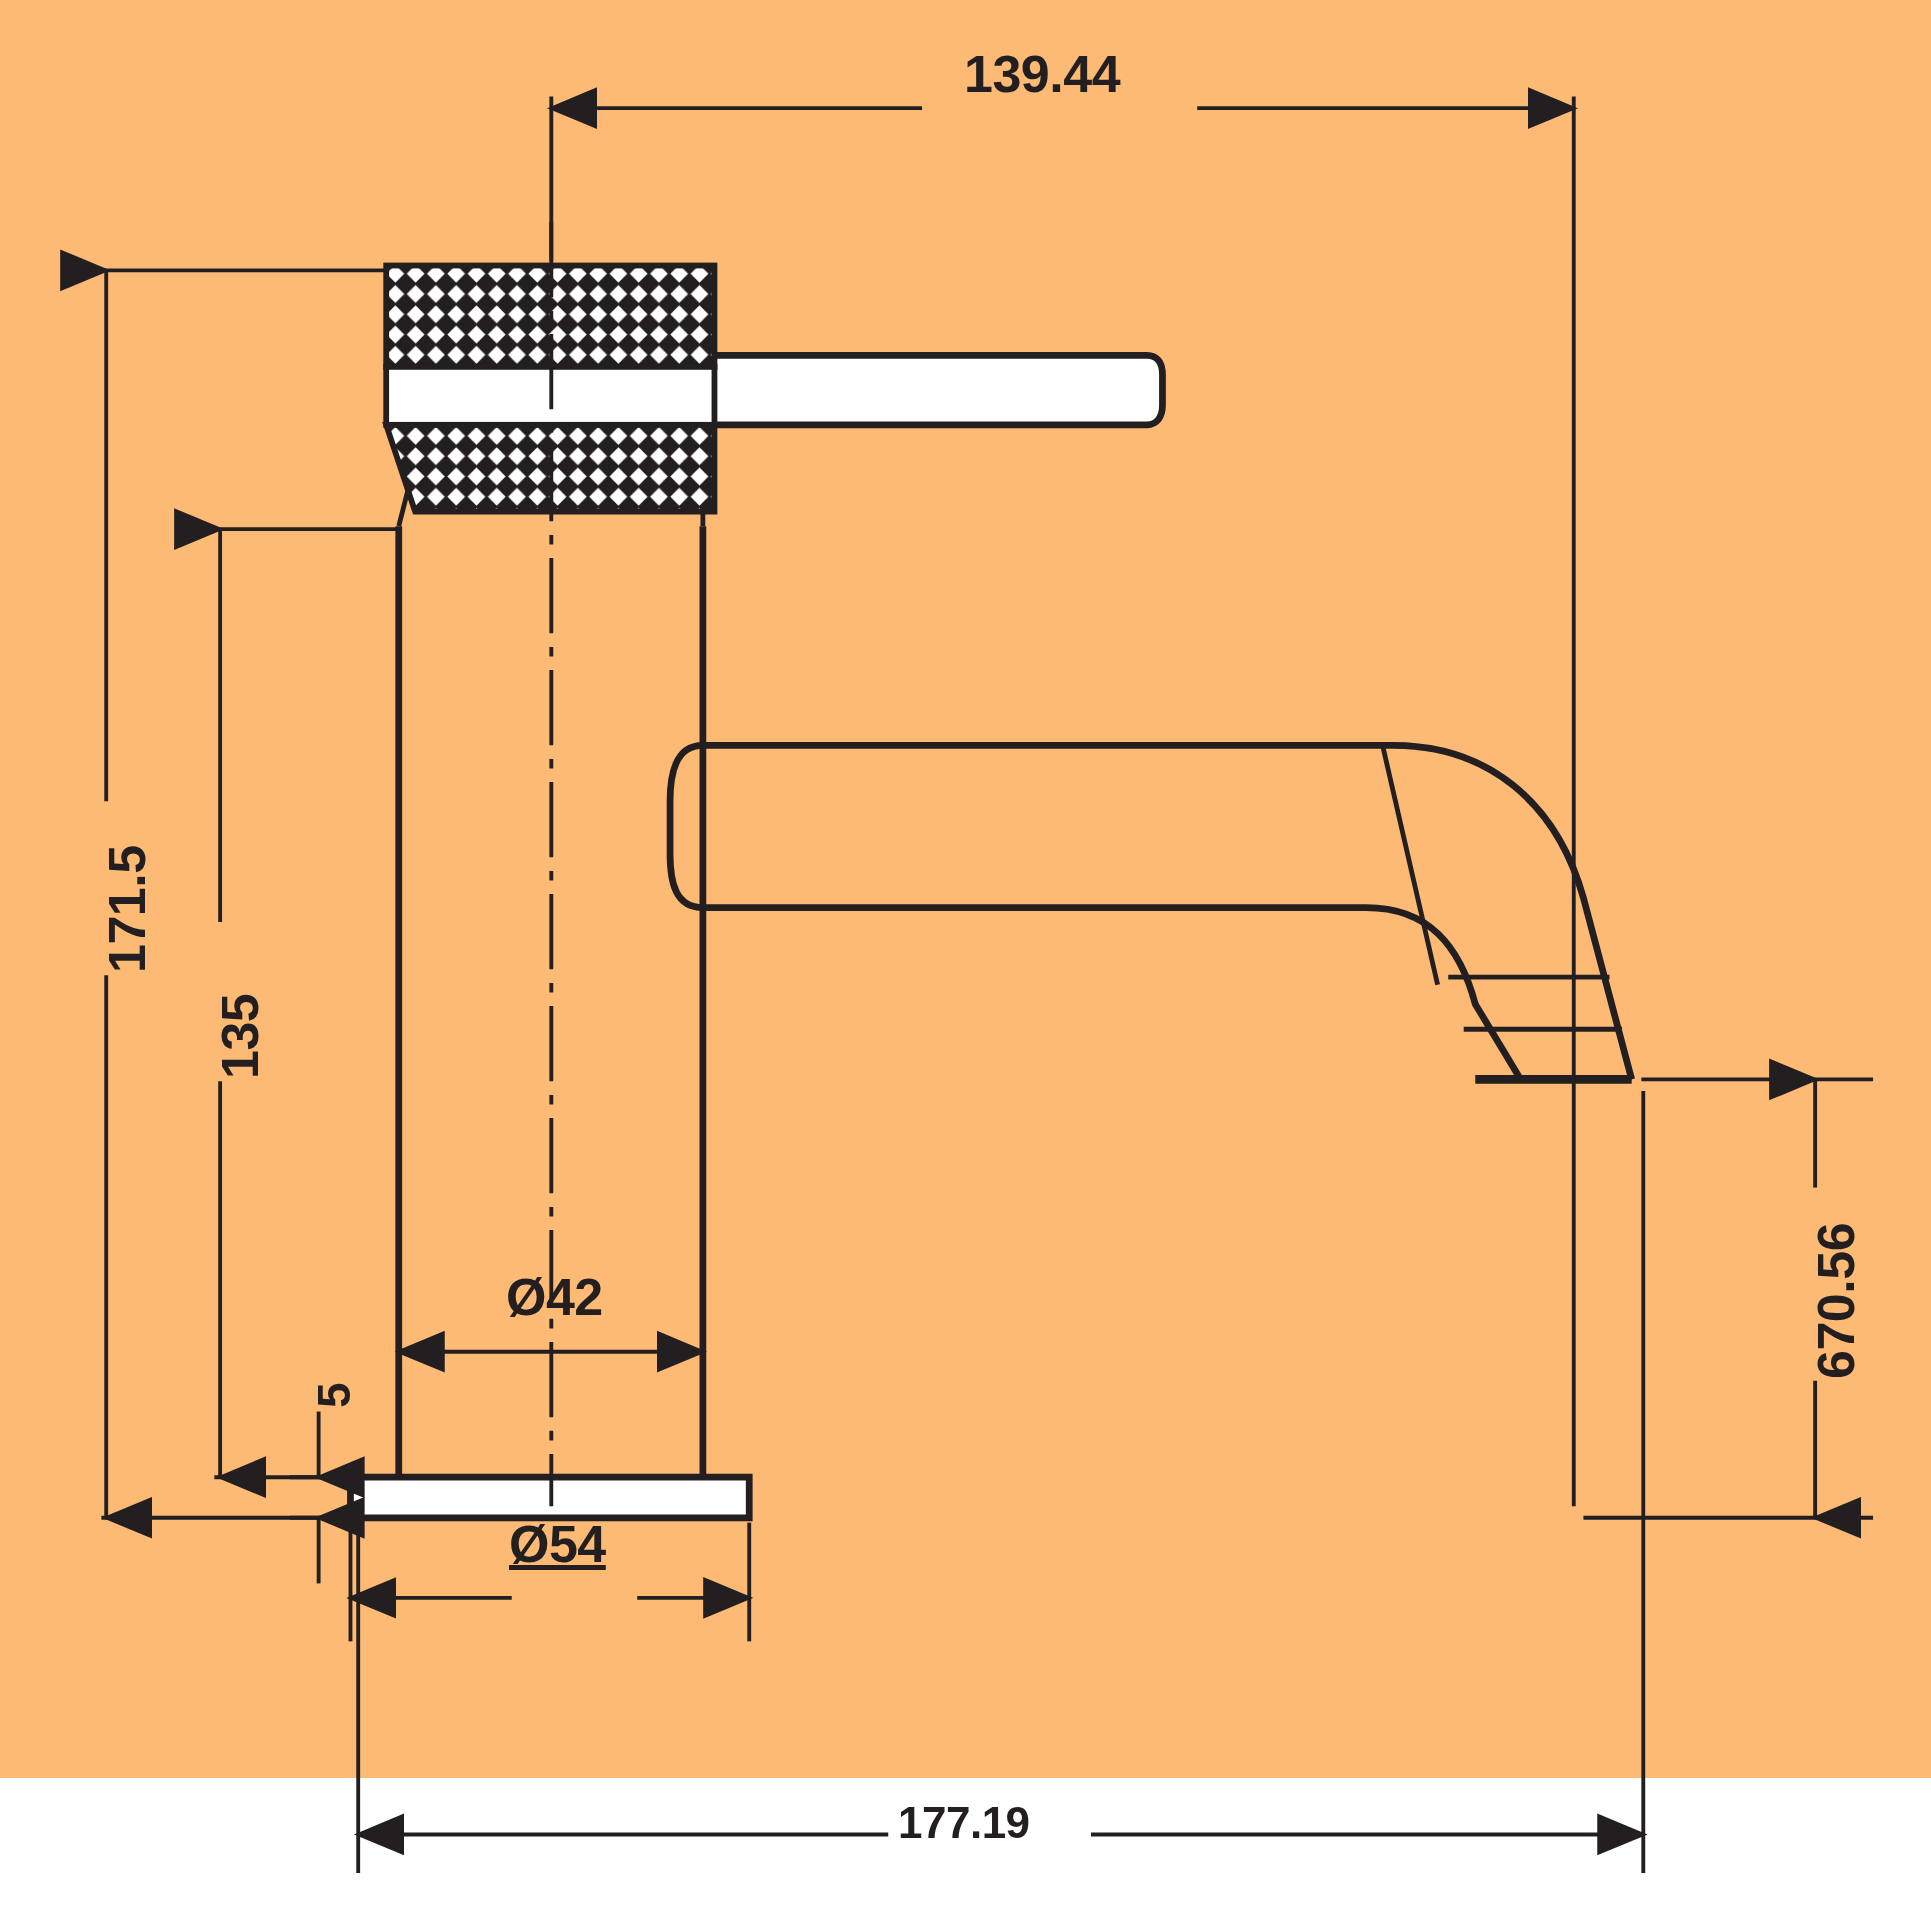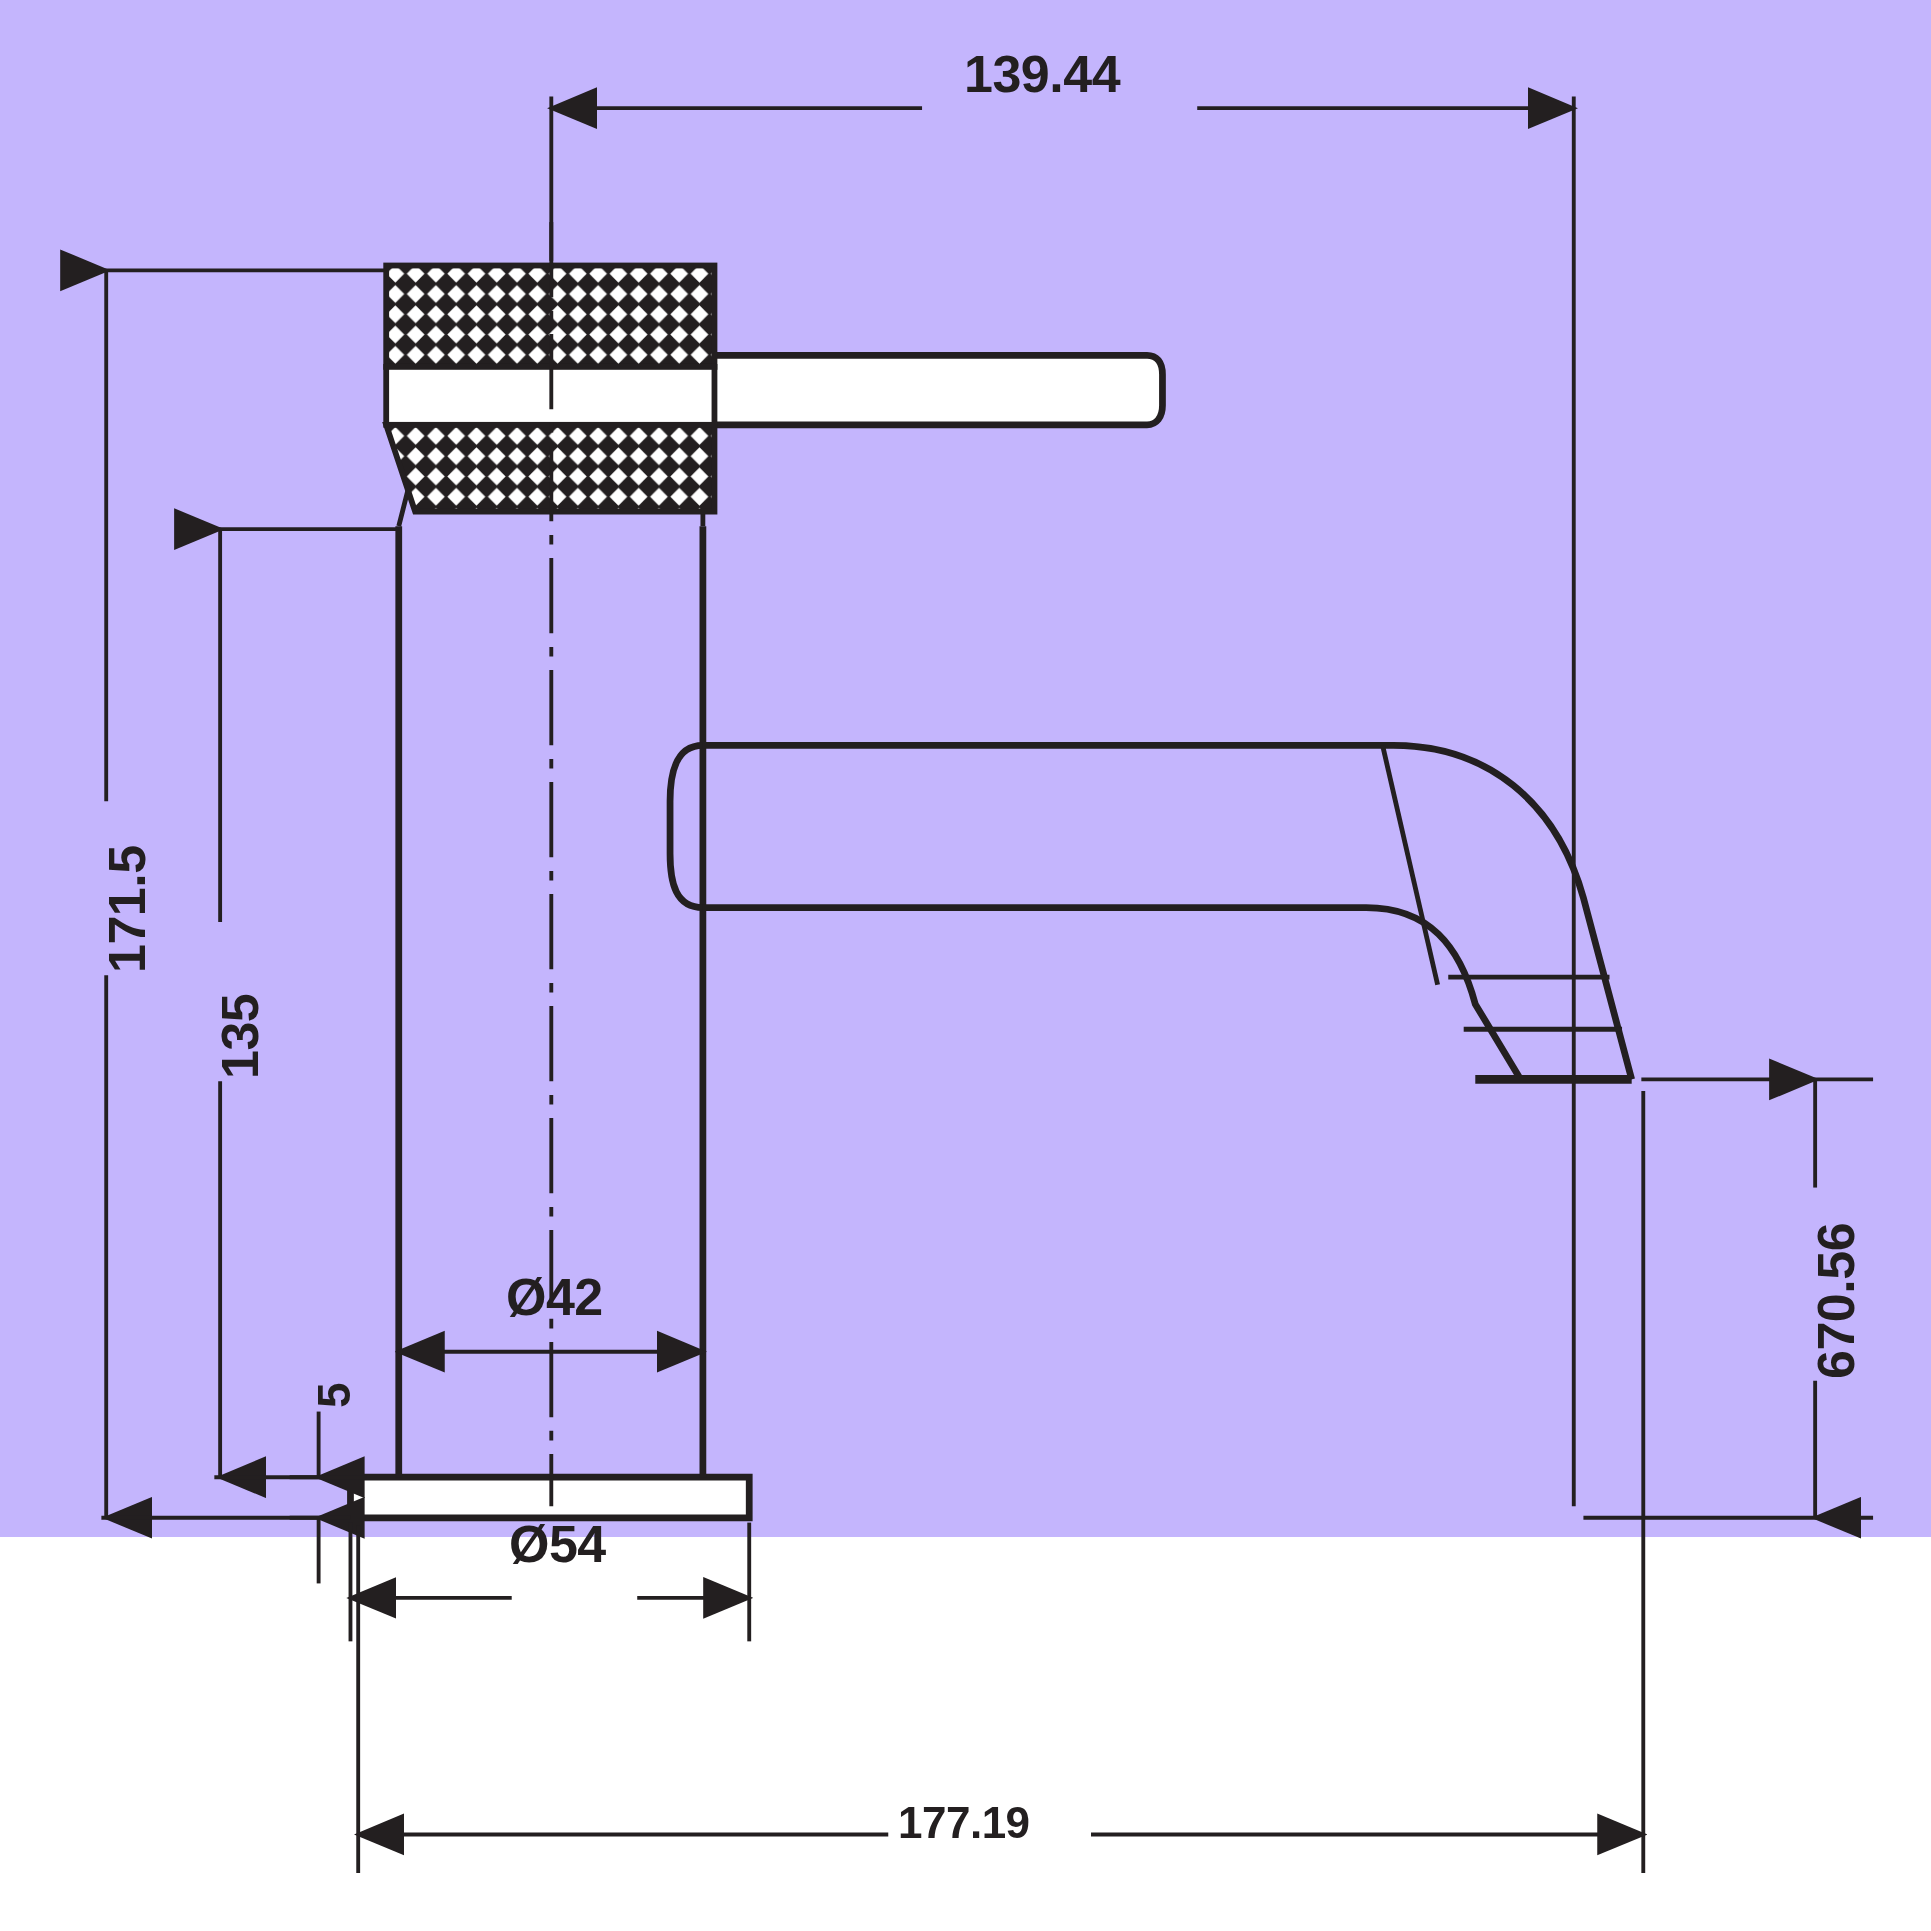--- a/index.html
+++ b/index.html
@@ -9,22 +9,22 @@
   }
   body {
     width: 1931px;
     height: 1931px;
     font-family: "Liberation Sans", sans-serif;
     overflow: hidden;
   }
   #drawing-root {
     position: relative;
     width: 1931px;
-    height: 1537px;
-    background: #c4b5fd;
+    height: 1778px;
+    background: #fdba74;
   }
   svg.cad {
     position: absolute;
     top: 0;
     left: 0;
     width: 1931px;
     height: 1931px;
     display: block;
   }
   .dim-label {
@@ -189,20 +189,20 @@
   <div class="dim-label" style="left:964px; top:44px; font-size:52px;">139.44</div>
 
   <div class="dim-label rot90" style="left:97px; top:973px; font-size:52px;">171.5</div>
 
   <div class="dim-label rot90" style="left:210px; top:1079px; font-size:52px;">135</div>
 
   <div class="dim-label rot90" style="left:307px; top:1408px; font-size:46px;">5</div>
 
   <div class="dim-label" style="left:506px; top:1267px; font-size:52px;">Ø42</div>
 
-  <div class="dim-label" style="left:509px; top:1514px; font-size:52px;">Ø54</div>
+  <div class="dim-label" style="left:509px; top:1514px; font-size:52px;text-decoration:underline;">Ø54</div>
 
   <div class="dim-label rot90" style="left:1806px; top:1379px; font-size:52px;">670.56</div>
 
   <div class="dim-label" style="left:898px; top:1798px; font-size:44px;">177.19</div>
 
 </div>
 
 
 </body></html>

